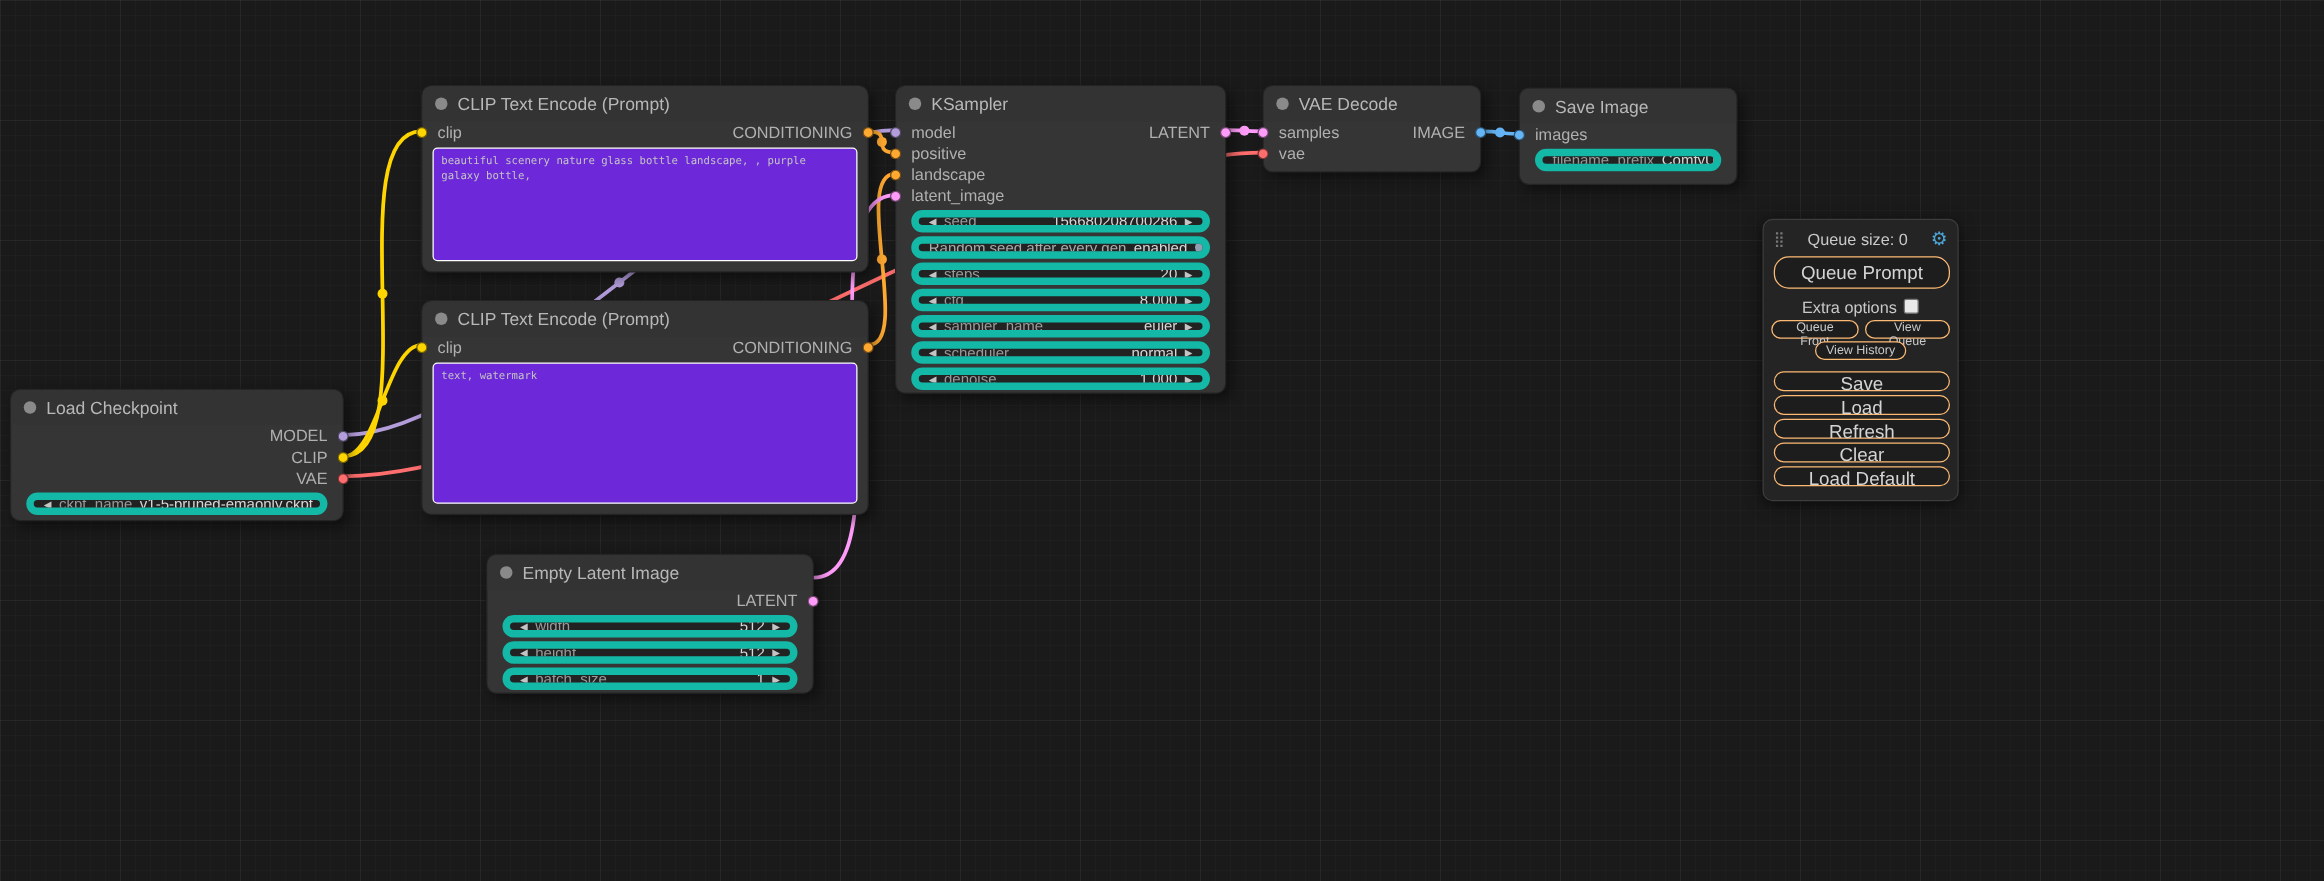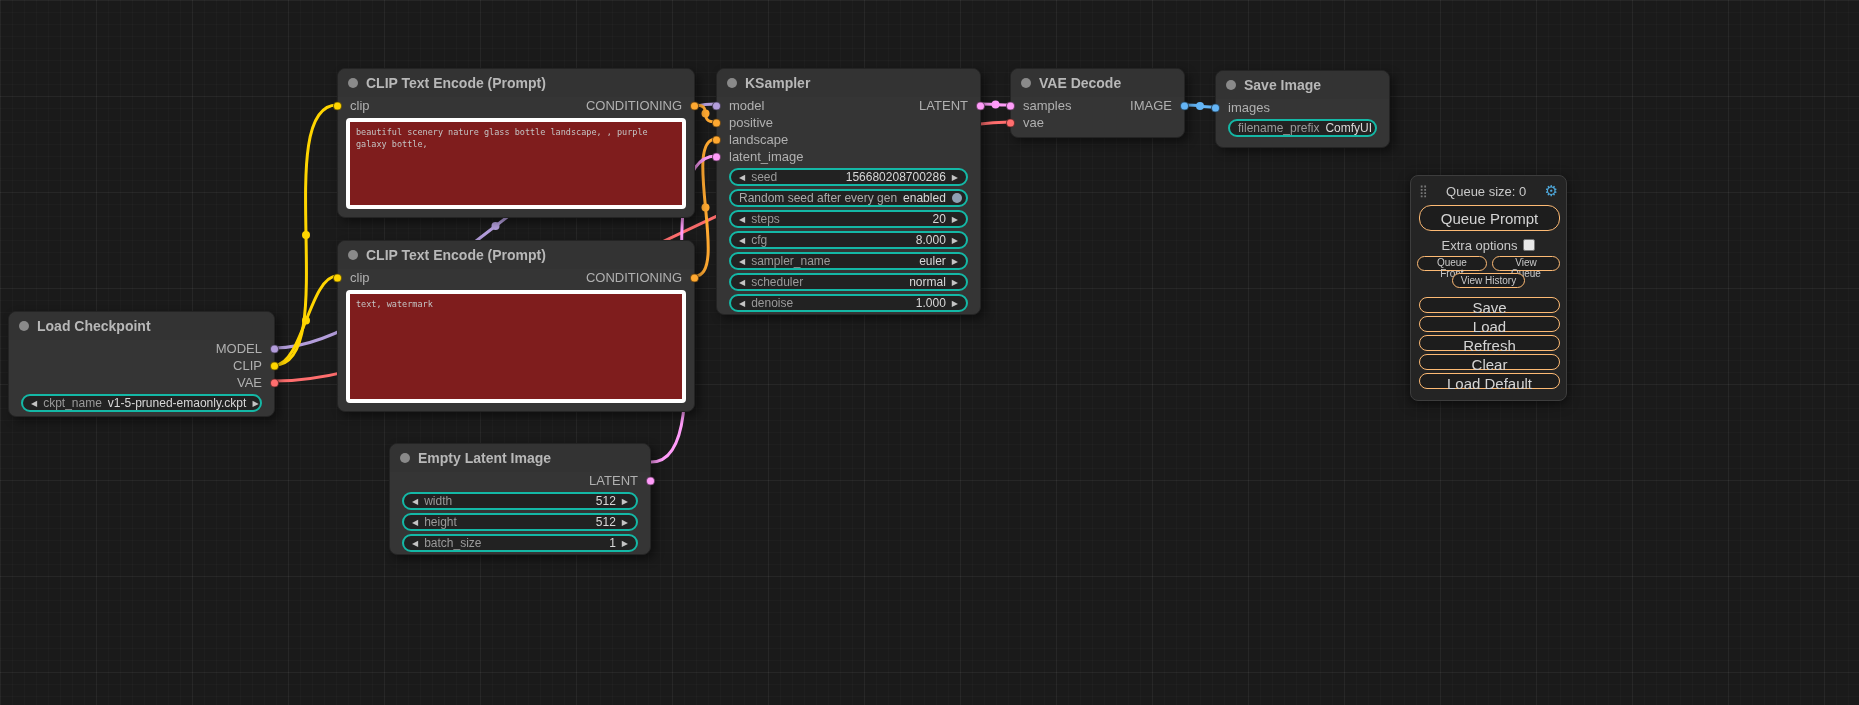--- a/index.html
+++ b/index.html
@@ -18,50 +18,50 @@
   #link-layer { position:absolute; left:0; top:0; z-index:1; }
 
   .node {
     position:absolute; z-index:2;
     background:#353535; border:1px solid #242424; border-radius:8px;
     box-shadow:4px 4px 10px rgba(0,0,0,.45);
     display:flex; flex-direction:column; color:#b0b0b0;
   }
   .node-title {
     height:28px; flex:0 0 28px; display:flex; align-items:center; gap:8px;
-    padding:0 10px; background:#333333; border-radius:8px 8px 0 0;font-weight:bold;
+    padding:0 10px; background:#333333; border-radius:8px 8px 0 0;
   }
   .title-dot { width:10px; height:10px; border-radius:50%; background:#8a8a8a; flex:0 0 auto; }
   .title-text { font-size:14px; color:#b8b8b8; white-space:nowrap; }
 
   .slot-area { position:relative; }
   .slot { height:17px; display:flex; align-items:center; position:relative;
           padding:0 12px; font-size:13px; color:#b0b0b0; }
   .slot-pair { justify-content:space-between; }
   .slot.out { justify-content:flex-end; }
   .sdot { position:absolute; top:50%; transform:translateY(-50%);
           width:9px; height:9px; border-radius:50%; border:1px solid rgba(0,0,0,.55); }
   .sdot.in  { left:-5px; }
   .sdot.out { right:-5px; }
   .abs-out { position:absolute; top:0; right:0; left:auto; }
 
   .widget {
     height:18px; flex:0 0 18px; margin:3px 12px 0 12px;
-    background:#222; border:2px solid #14b8a6; border-radius:9px;
+    background:#222; border:6px solid #14b8a6; border-radius:9px;
     display:flex; align-items:center; gap:6px; padding:0 8px;
     font-size:12px; white-space:nowrap; overflow:hidden;
   }
   .widget .arrow { font-size:8px; color:#c4c4c4; flex:0 0 auto; }
   .widget .wlabel { color:#9a9a9a; flex:0 0 auto; }
   .widget .wvalue { color:#d8d8d8; margin-left:auto; }
   .widget.toggle .wlabel { color:#aaa; }
   .knob { width:10px; height:10px; border-radius:50%; background:#8fa0b3; flex:0 0 auto; }
 
   .prompt-text {
-    flex:1; margin:4px 8px 8px 8px; background:#7f1d1d; border:4px solid #ffffff;
+    flex:1; margin:4px 8px 8px 8px; background:#6d28d9; border:1px solid #ffffff;
     border-radius:4px; padding:4px 6px; color:#c4c4c4;
     font-family:"DejaVu Sans Mono", monospace; font-size:8.5px; line-height:12px;
     white-space:pre-wrap; word-break:break-word; overflow:hidden;
   }
 
   .menu-panel {
     position:absolute; z-index:3; left:1410px; top:175px; width:157px;
     background:#242424; border:1px solid #3d3d3d; border-radius:8px;
     box-shadow:0 3px 12px rgba(0,0,0,.6); padding:4px 0 8px 0; color:#ccc;
   }

